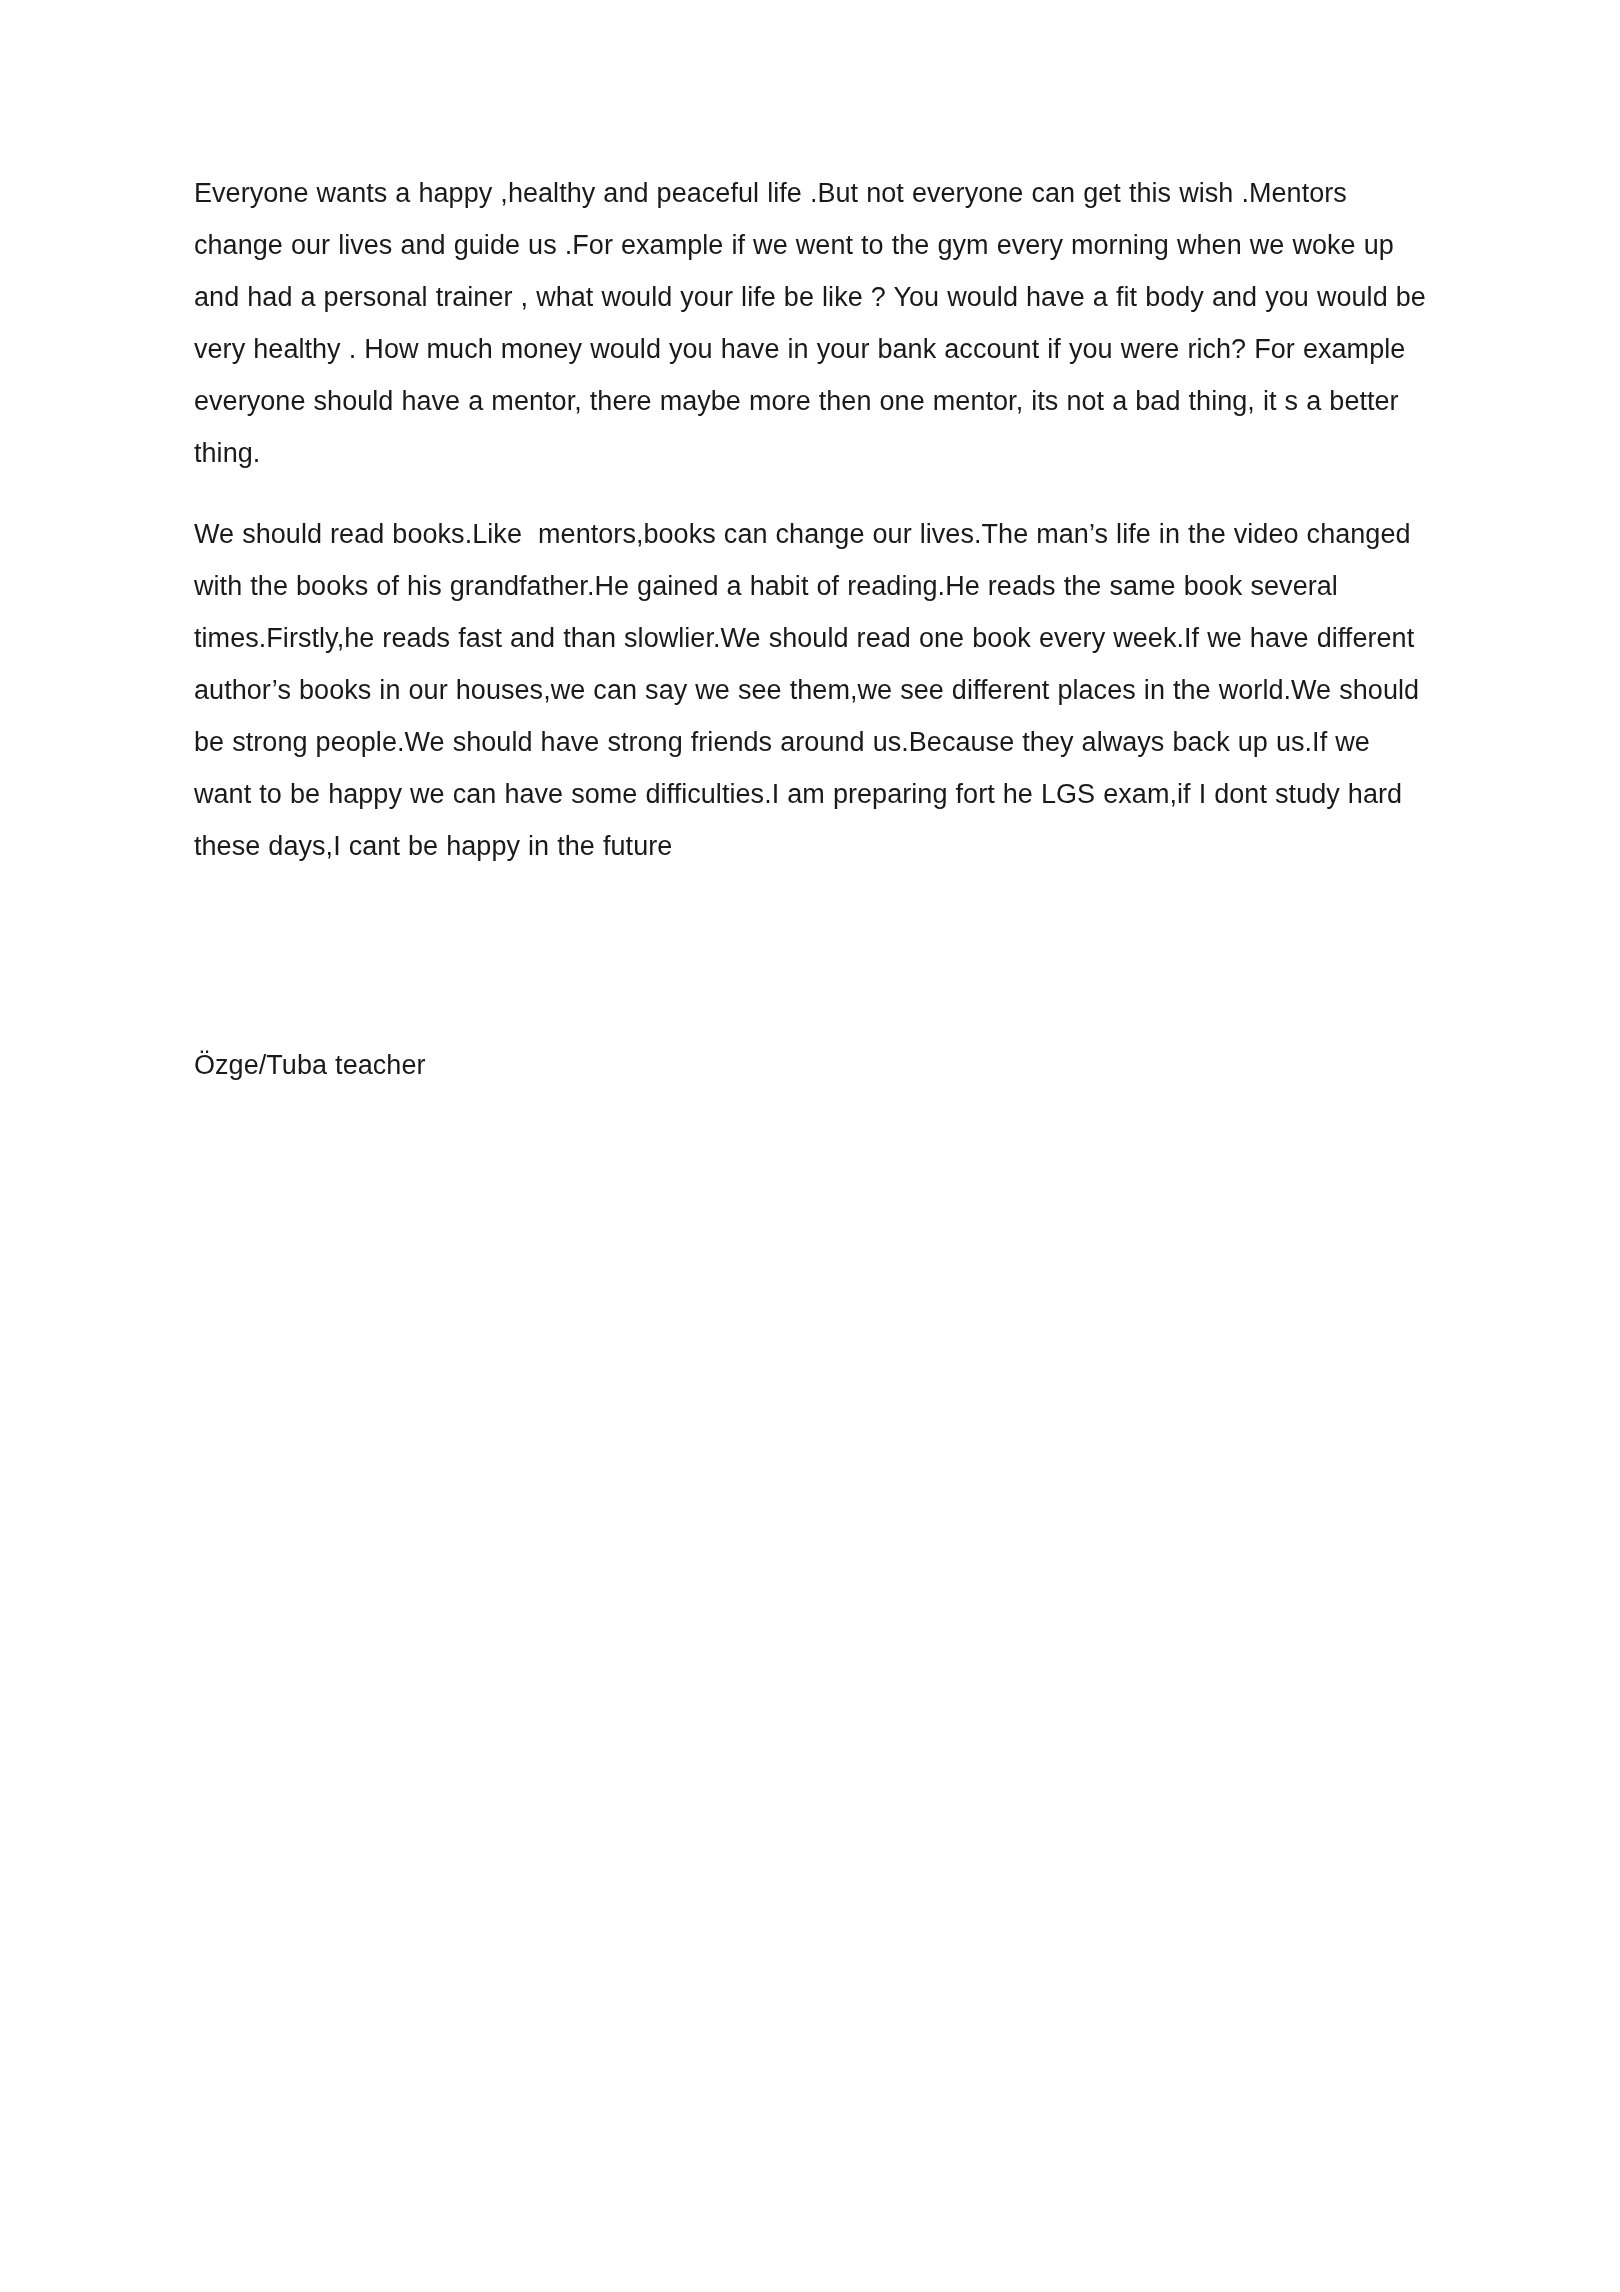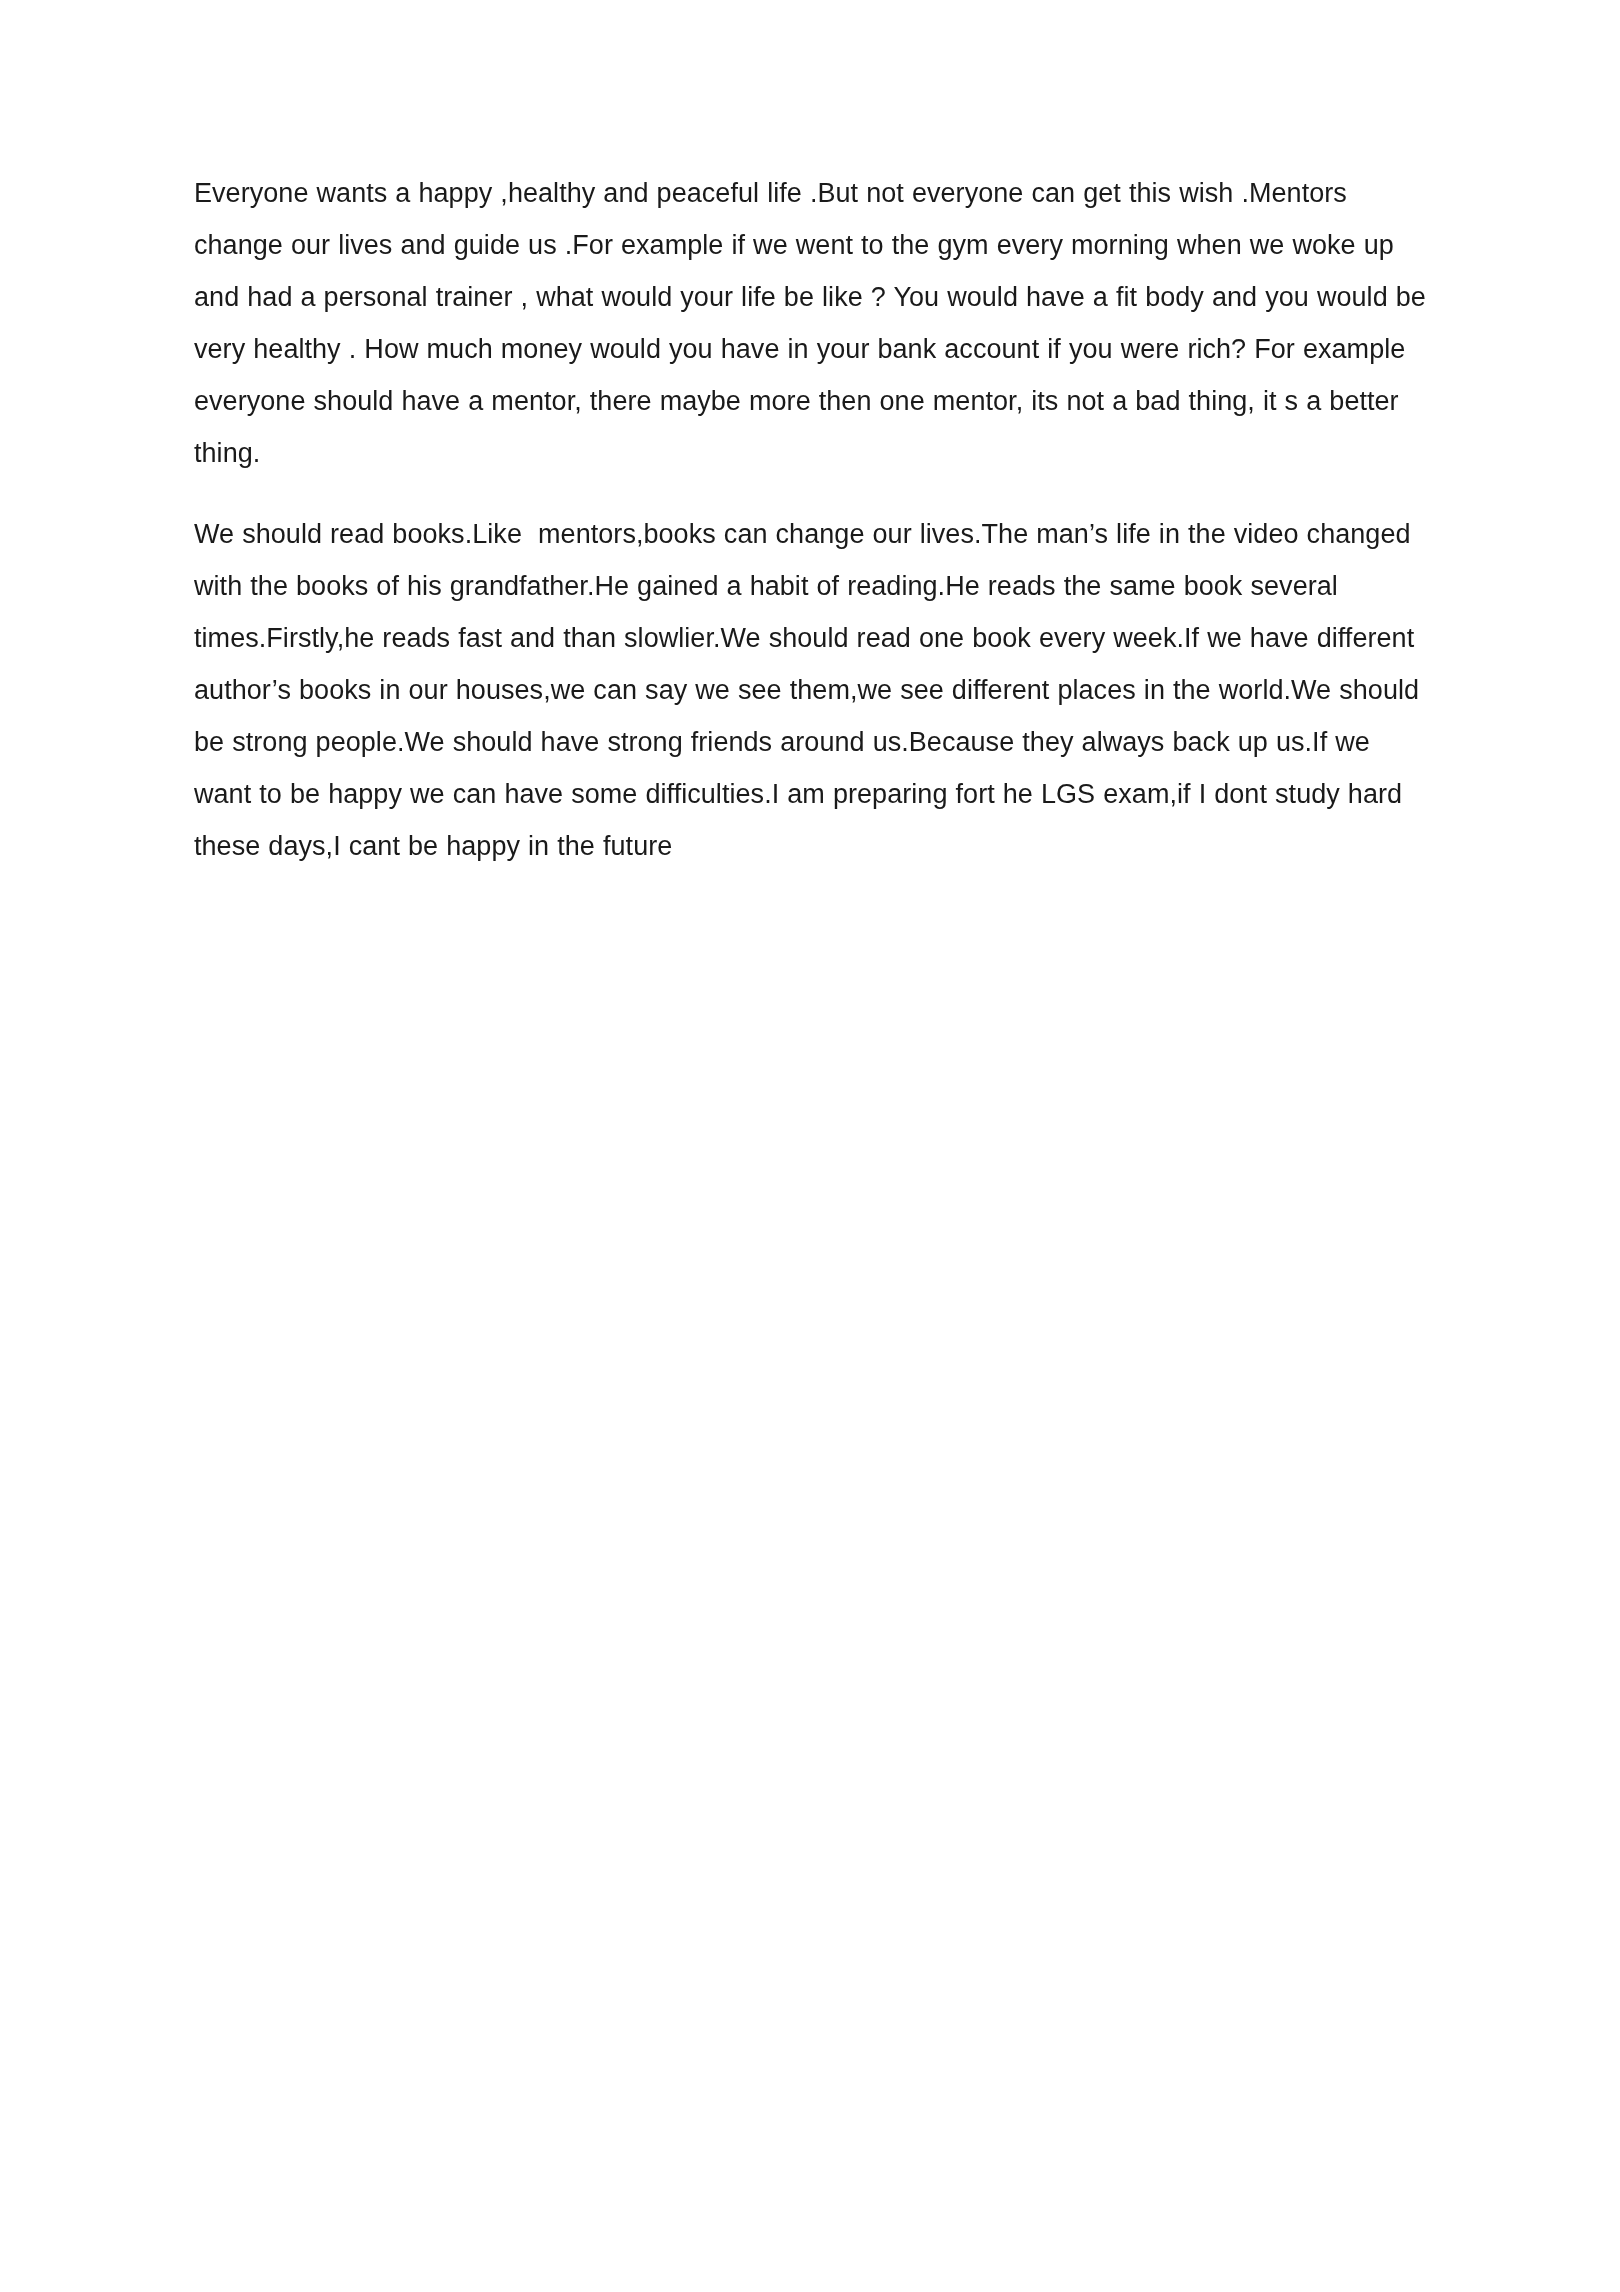--- a/index.html
+++ b/index.html
@@ -52,17 +52,18 @@
 <div class="page">
 
   <div class="doc-body">
 
     <p class="para">Everyone wants a happy ,healthy and peaceful life .But not everyone can get this wish .Mentors change our lives and guide us .For example if we went to the gym every morning when we woke up and had a personal trainer , what would your life be like ? You would have a fit body and you would be very healthy . How much money would you have in your bank account if you were rich? For example everyone should have a mentor, there maybe more then one mentor, its not a bad thing, it s a better thing.</p>
 
     <p class="para">We should read books.Like  mentors,books can change our lives.The man’s life in the video changed with the books of his grandfather.He gained a habit of reading.He reads the same book several times.Firstly,he reads fast and than slowlier.We should read one book every week.If we have different author’s books in our houses,we can say we see them,we see different places in the world.We should be strong people.We should have strong friends around us.Because they always back up us.If we want to be happy we can have some difficulties.I am preparing fort he LGS exam,if I dont study hard these days,I cant be happy in the future</p>
 
     <div class="spacer-line"></div>
 
+    <p class="para signature">Özge/Tuba teacher</p>
 
   </div>
 
 </div>
 
 
 </body></html>

